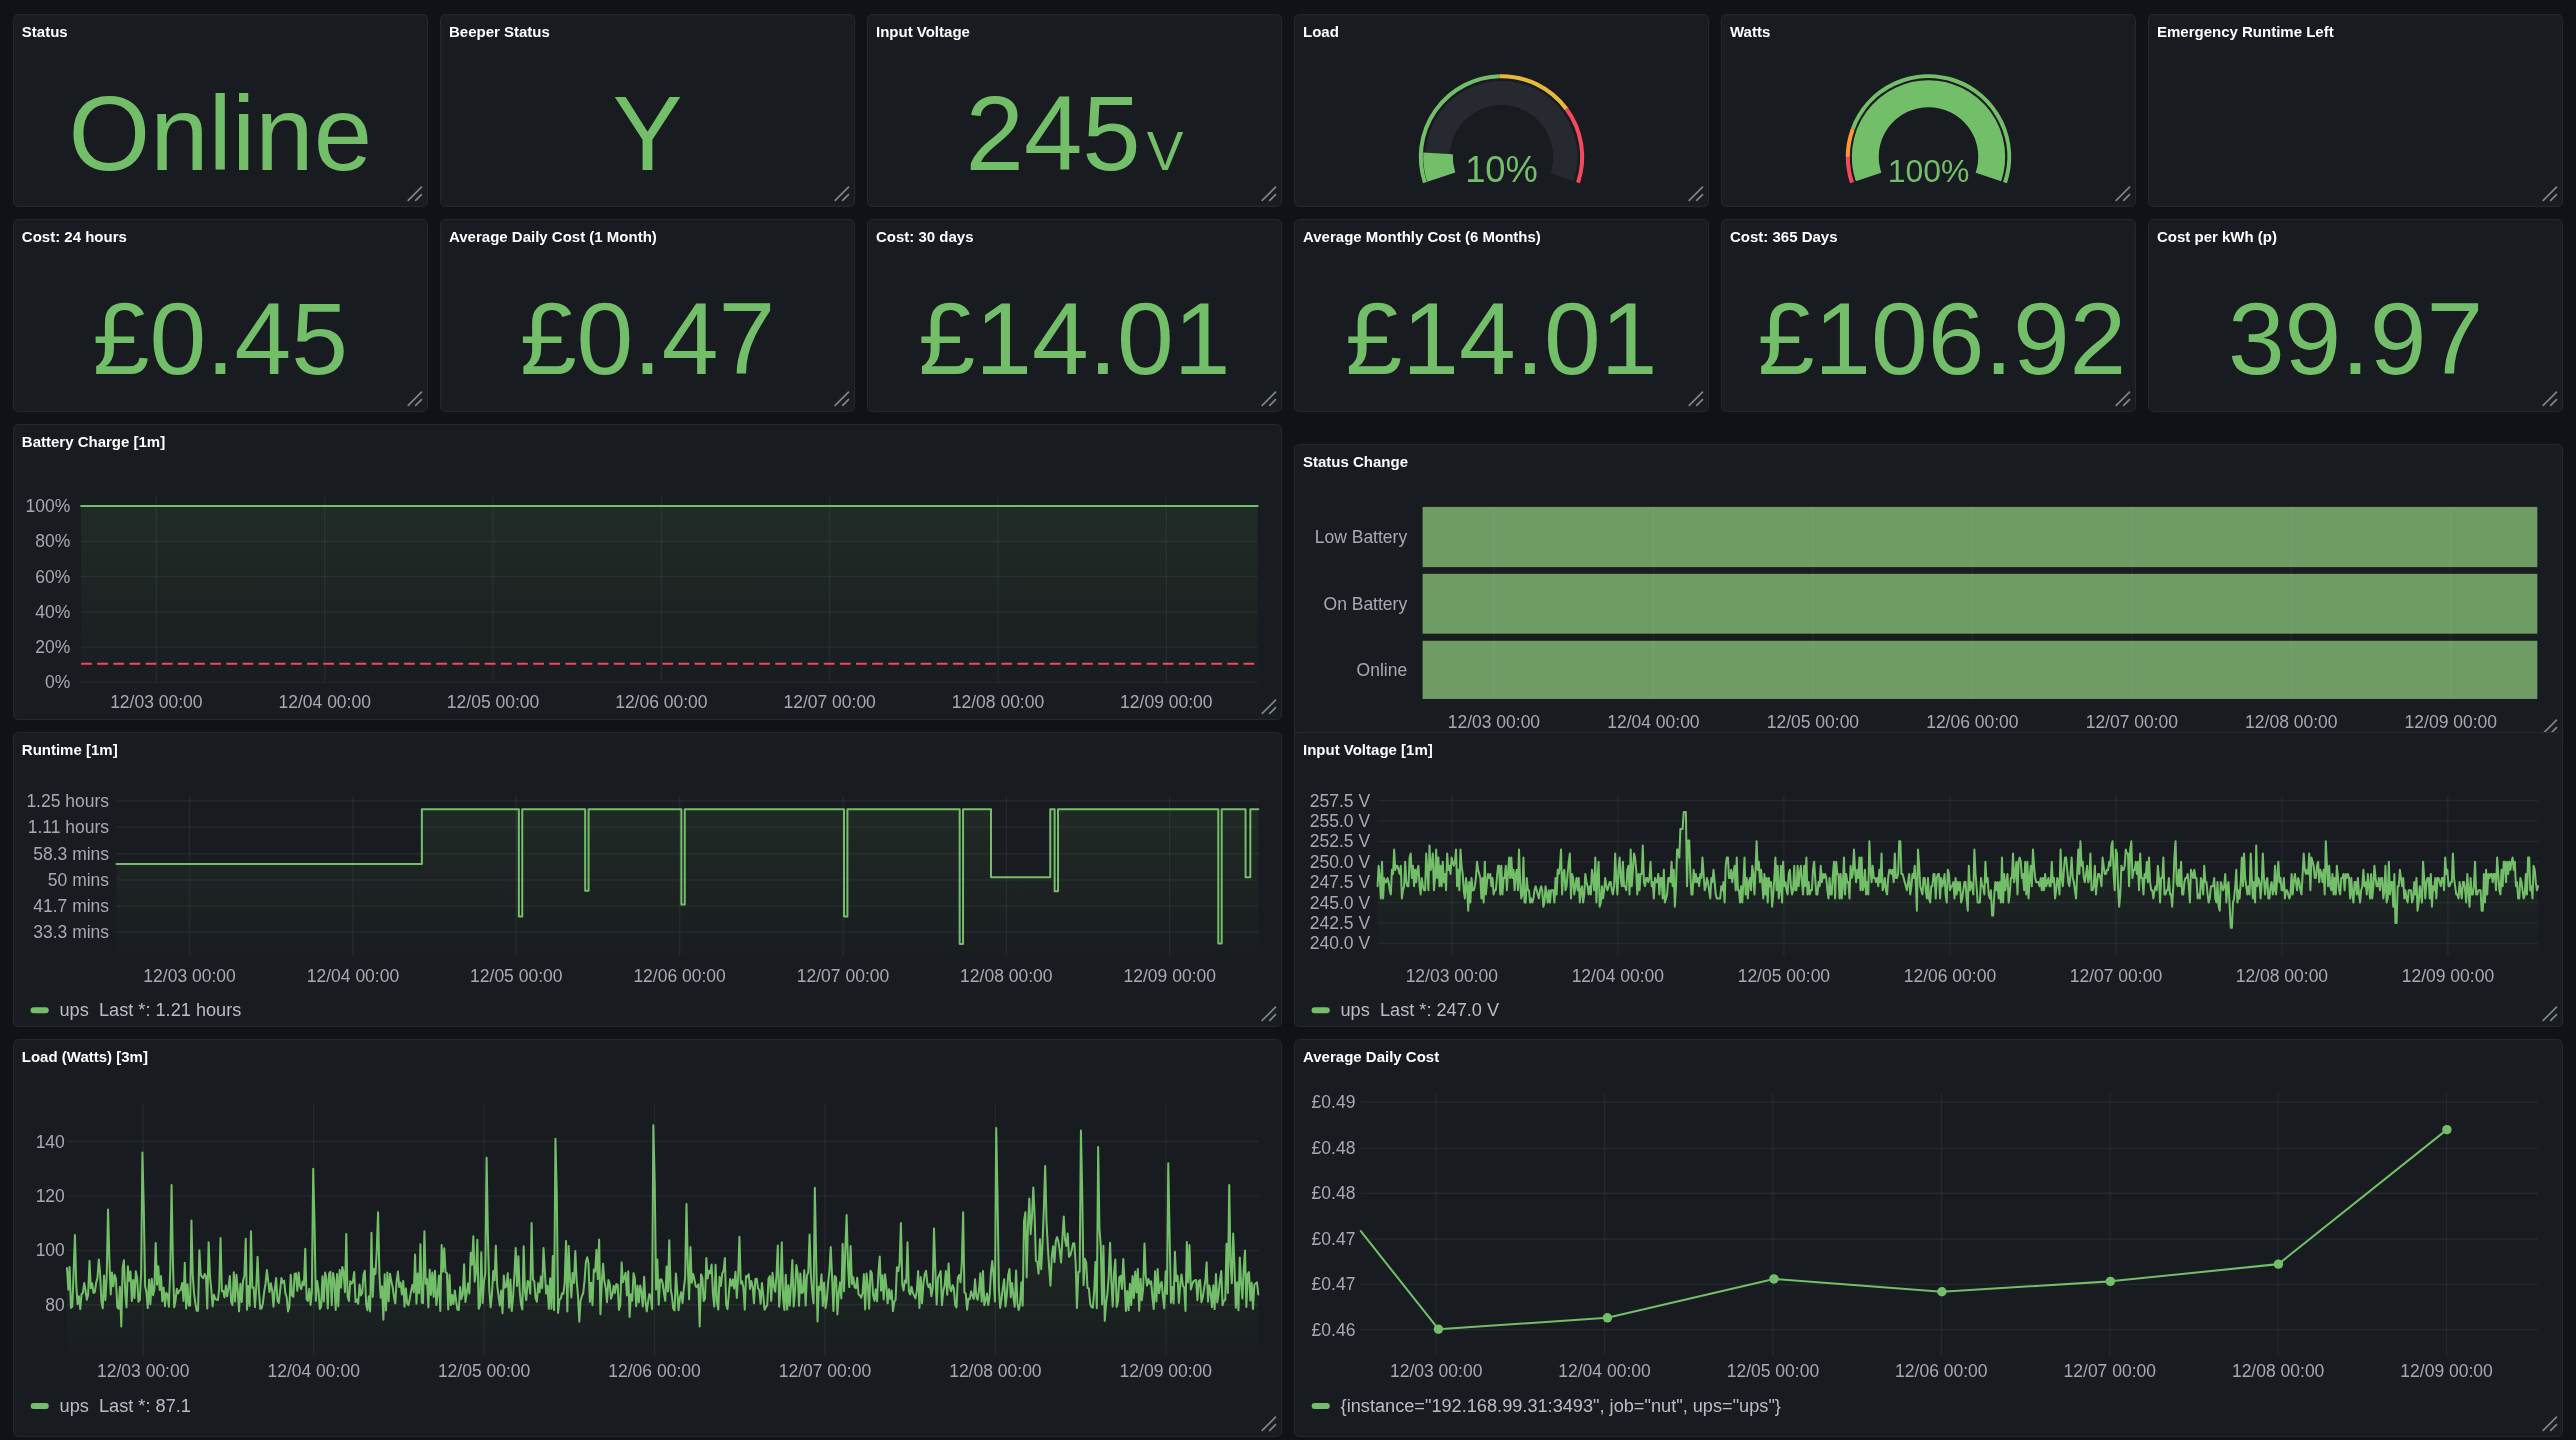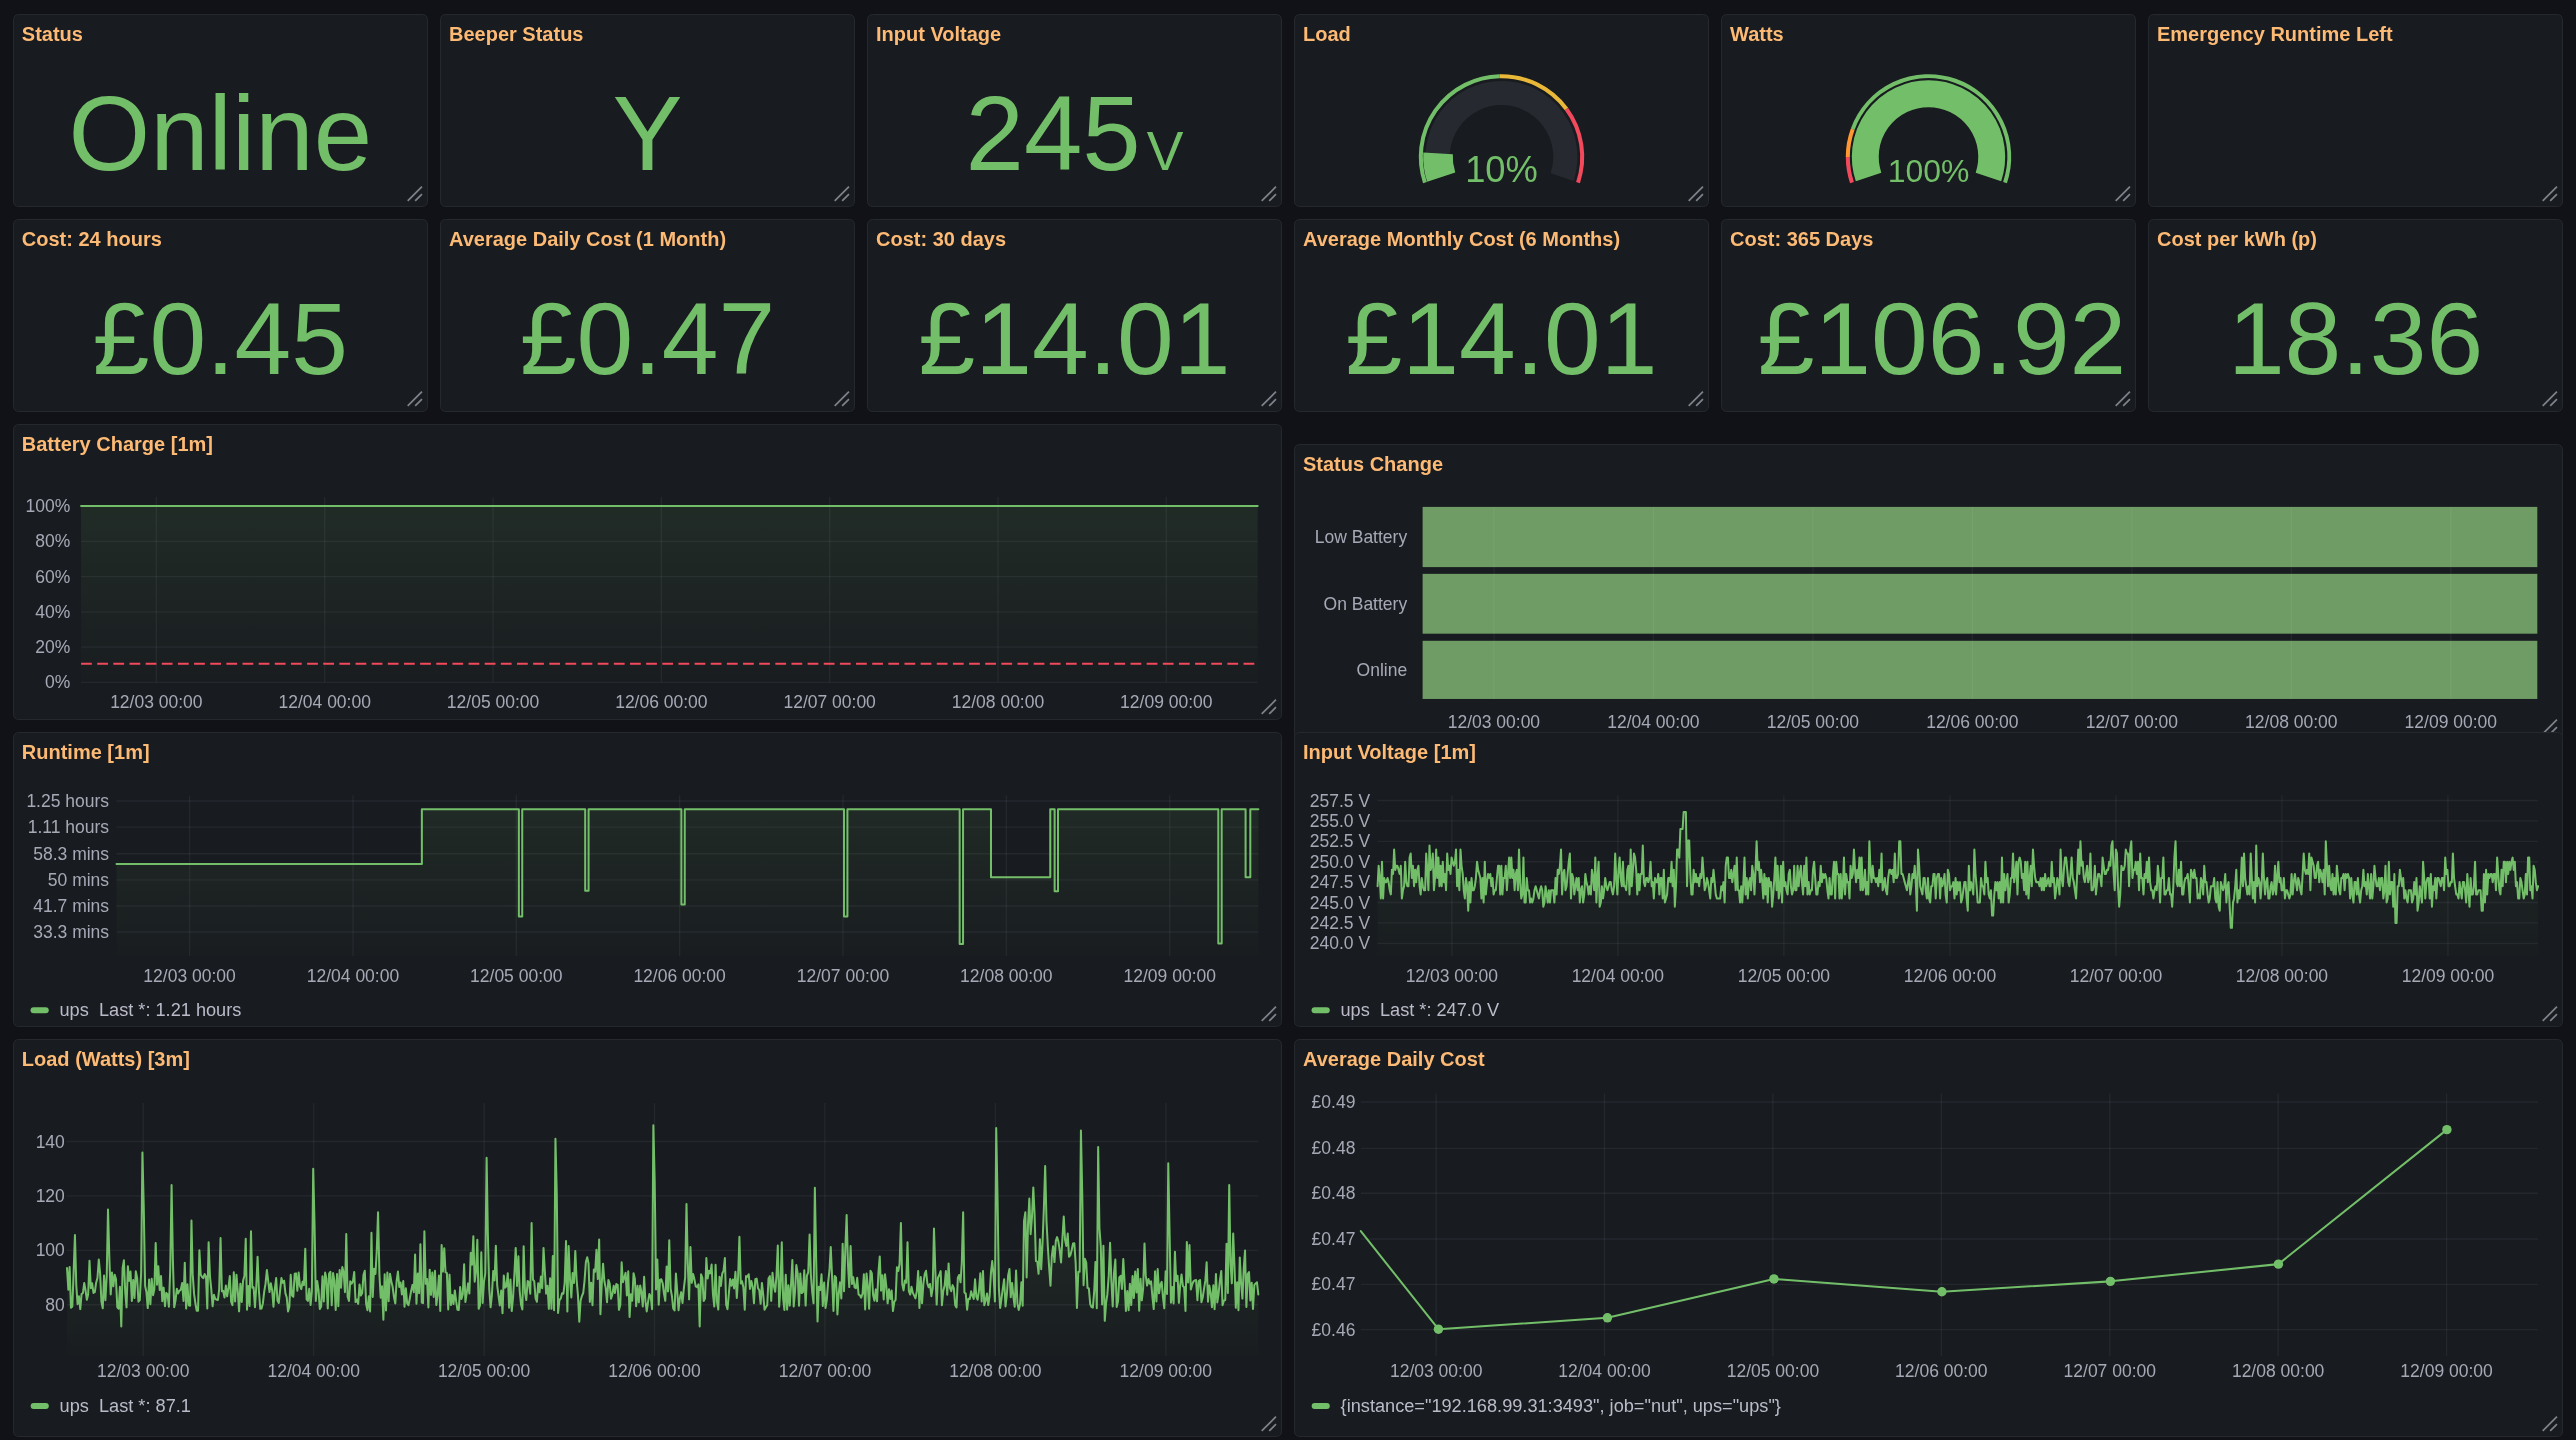--- a/index.html
+++ b/index.html
@@ -1,19 +1,19 @@
 <!DOCTYPE html>
 <html style="font-size:10.8px"><head><meta charset="utf-8"><style>
 * { margin:0; padding:0; box-sizing:border-box; }
 html,body { width:2576px; height:1440px; background:#111217; overflow:hidden;
   font-family:"Liberation Sans", sans-serif; }
 .panel { position:absolute; background:#181b1f; border:1.3px solid #25282d;
   border-radius:5.4px; }
-.ptitle { position:absolute; left:8px; top:8px; font-size:20px; font-weight:bold;
-  color:#fdba74; letter-spacing:0; }
+.ptitle { position:absolute; left:8px; top:8px; font-size:15px; font-weight:bold;
+  color:#ffffff; letter-spacing:0; }
 .abs { position:absolute; left:-1.3px; top:-1.3px; }
 .statwrap { position:absolute; left:0; width:100%; text-align:center; white-space:nowrap; }
 .val { color:#73bf69; font-weight:normal; }
 .unit { color:#73bf69; font-weight:normal; }
 .statwrap span { vertical-align:baseline; }
 .rh { position:absolute; right:2.7px; bottom:2.7px; }
 svg text { font-family:"Liberation Sans", sans-serif; }
 </style></head>
 <body>
 <div class="panel" style="left:12.8px;top:13.5px;width:415px;height:193px">
@@ -101,21 +101,21 @@
   </div>
 <div class="panel" style="left:1721px;top:219px;width:415px;height:193px">
     <div class="ptitle">Cost: 365 Days</div>
     <div class="statwrap" style="top:61px;height:127px"><span class="val" style="font-size:102px"><span style="position:relative;left:13.5px">£106.92</span></span></div>
     <svg class="rh" width="19" height="19" viewBox="0 0 28 28">
       <path d="M4 25 L25 4 M15 25 L25 15" stroke="#7e828a" stroke-width="2.6" fill="none"></path>
     </svg>
   </div>
 <div class="panel" style="left:2148px;top:219px;width:415px;height:193px">
     <div class="ptitle">Cost per kWh (p)</div>
-    <div class="statwrap" style="top:61px;height:127px"><span class="val" style="font-size:102px">18.36</span></div>
+    <div class="statwrap" style="top:61px;height:127px"><span class="val" style="font-size:102px">39.97</span></div>
     <svg class="rh" width="19" height="19" viewBox="0 0 28 28">
       <path d="M4 25 L25 4 M15 25 L25 15" stroke="#7e828a" stroke-width="2.6" fill="none"></path>
     </svg>
   </div>
 <div class="panel" style="left:12.8px;top:424px;width:1269px;height:296px">
     <div class="ptitle">Battery Charge [1m]</div>
     <svg class="abs" width="1269" height="296" viewBox="0 0 1884 440">
       <line x1="100" y1="122.0" x2="1849" y2="122.0" stroke="rgba(204,204,220,0.07)" stroke-width="2"></line>
       <line x1="100" y1="174.4" x2="1849" y2="174.4" stroke="rgba(204,204,220,0.07)" stroke-width="2"></line>
       <line x1="100" y1="226.8" x2="1849" y2="226.8" stroke="rgba(204,204,220,0.07)" stroke-width="2"></line>

